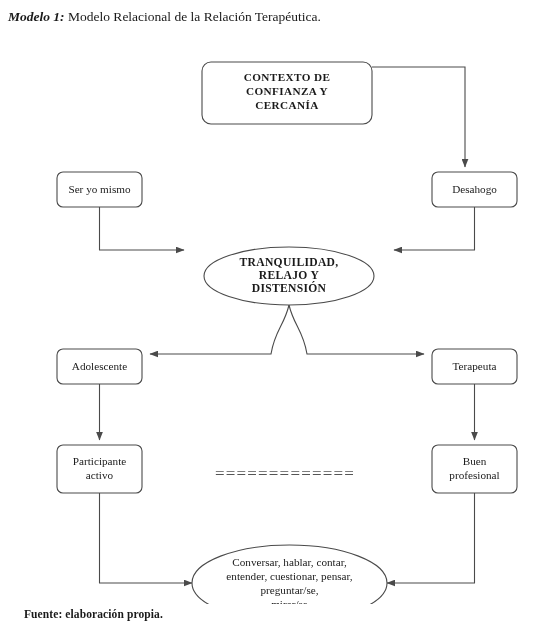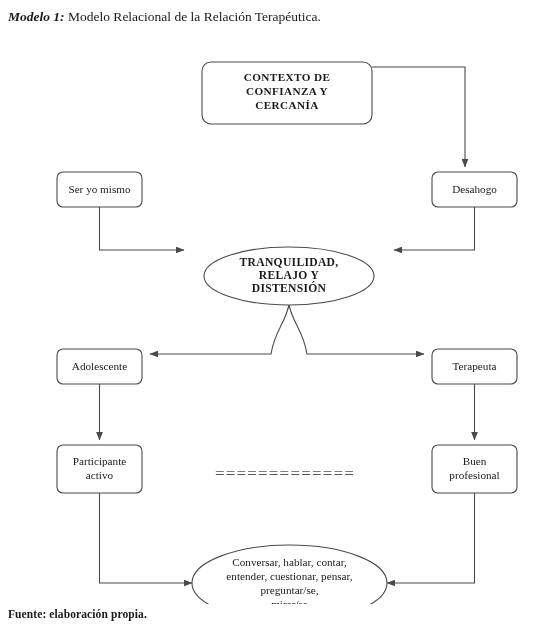--- a/index.html
+++ b/index.html
@@ -26,21 +26,21 @@
   #figure-caption .cap-label {
     font-style: italic;
     font-weight: bold;
   }
   #figure-caption .cap-text {
     font-style: normal;
     font-weight: normal;
   }
   #source-note {
     position: absolute;
-    left: 8px;
+    left: 24px;
     top: 608px;
     font-size: 11.5px;
     font-weight: bold;
     letter-spacing: 0.1px;
     text-align: center;
   }
   #diagram-canvas {
     position: absolute;
     left: 0;
     top: 26px;

